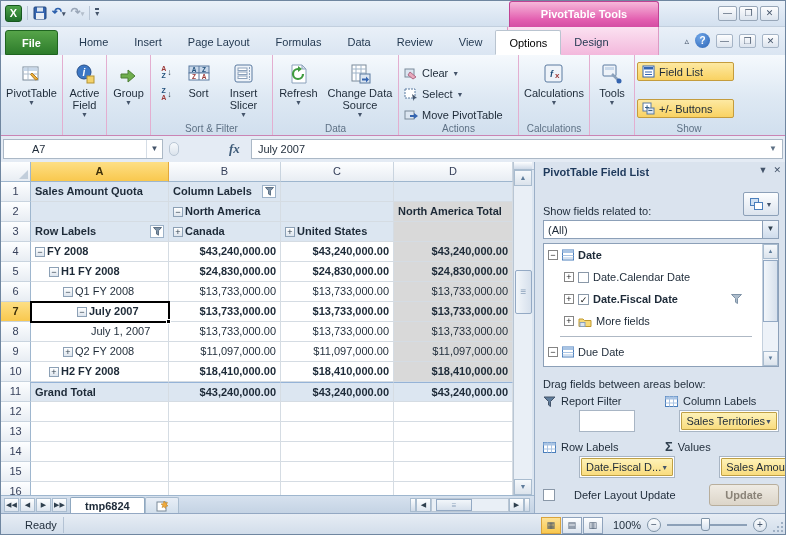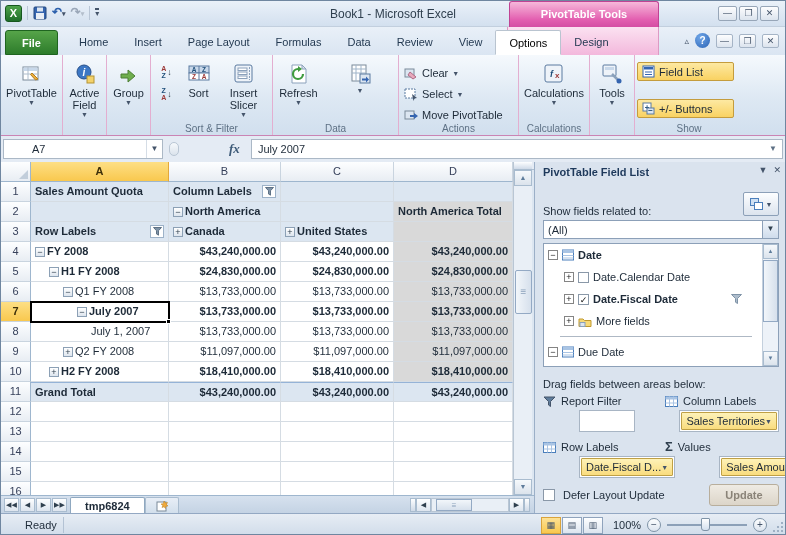--- a/index.html
+++ b/index.html
@@ -142,21 +142,21 @@
   .p-drag-lbl { position:absolute; left:8px; top:216px; }
   .areas { position:absolute; left:8px; top:230px; right:8px; }
   .a-grid { display:grid; grid-template-columns:1fr 1fr; column-gap:8px; row-gap:2px; }
   .a-lblrow { display:flex; align-items:center; gap:5px; height:18px; }
   .a-box { height:22px; background:#fff; border:1px solid #a8b5c4; padding:1px;margin-left:36px; }
   .chip { height:18px; background:linear-gradient(#fef2b8,#f9dc7e); border:1px solid #bfa045; border-radius:1px;
     display:flex; align-items:center; padding:0 4px; }
   .chip .ctext { flex:1; white-space:nowrap; overflow:hidden; }
   .chip .arr { font-size:7px; }
   .sigma { font-weight:bold; font-size:13px; color:#30404f; line-height:14px; }
-  .p-defer { position:absolute; left:8px; right:8px; top:322px; display:flex; align-items:center; gap:8px; }
+  .p-defer { position:absolute; left:8px; right:8px; top:322px; display:flex; align-items:center; gap:19px; }
   .d-check { width:12px; height:12px; border:1px solid #8a98a8; background:#fff; }
   .upd-btn { margin-left:auto; width:70px; height:22px; background:linear-gradient(#efebe3,#dcd5c9);
     border:1px solid #b8ae9c; border-radius:3px; color:#8a8378; text-align:center; line-height:20px;font-weight:bold; }
 
   
   .tabsbar { position:absolute; left:0; top:494px; width:533px; height:18px;
     background:linear-gradient(#d6e1ee,#c4d3e4); border-top:1px solid #9eb6ce; display:flex; align-items:stretch; }
   .nav { display:flex; align-items:center; gap:1px; padding:0 3px; }
   .navbtn { width:15px; height:14px; background:linear-gradient(#fdfeff,#dde5ef); border:1px solid #a9bccf;
     font-size:7px; color:#30404f; text-align:center; line-height:12px; }
@@ -209,21 +209,20 @@
             <rect x="1" y="1" width="12" height="12" rx="1" fill="#3565b0" stroke="#24497e"></rect>
             <rect x="4" y="1.5" width="6" height="4" fill="#dce6f1"></rect>
             <rect x="3" y="7" width="8" height="6" fill="#e8eef6"></rect>
           </svg>
       </span>
       <span class="qat-btn undo">↶<span style="font-size:7px;color:#44546a">▾</span></span>
       <span class="qat-btn redo">↷<span style="font-size:7px;color:#b4bfcc">▾</span></span>
       <span class="qat-sep"></span>
       <span class="qat-dd">▾</span>
     </div>
-    <div class="title-text">Book1 - Microsoft Excel</div>
     <div class="ctx-header">PivotTable Tools</div>
     <div class="win-btns">
       <span class="wbtn">—</span>
       <span class="wbtn">❐</span>
       <span class="wbtn">✕</span>
     </div>
   </div>
 
   <div class="tabbar">
     <div class="ctx-zone"></div>
@@ -348,20 +347,21 @@
               <g stroke="#9fb4c9">
                 <line x1="4" y1="7" x2="18" y2="7"></line>
                 <line x1="4" y1="11" x2="18" y2="11"></line>
                 <line x1="8" y1="3" x2="8" y2="19"></line>
                 <line x1="13" y1="3" x2="13" y2="19"></line>
               </g>
               <rect x="12" y="12" width="10" height="9" fill="#dce6f1" stroke="#5a7aa0"></rect>
               <path d="M14 16.5 h4 v-2 l3 3 -3 3 v-2 h-4 z" fill="#3565b0"></path>
             </svg>
         </span>
+        <span class="lbl" style="width:72px">Change Data Source</span>
         <span class="arr">▼</span>
       </div>
       <span class="glabel">Data</span>
     </div>
     <div class="rgroup" style="width:120px; justify-content:flex-start">
       <div class="stackcol">
         <span class="smallbtn">
           <span class="iconbox">
               <svg width="14" height="13">
                 <rect x="1" y="2" width="9" height="8" fill="#dce6f1" stroke="#7a8a99"></rect>

